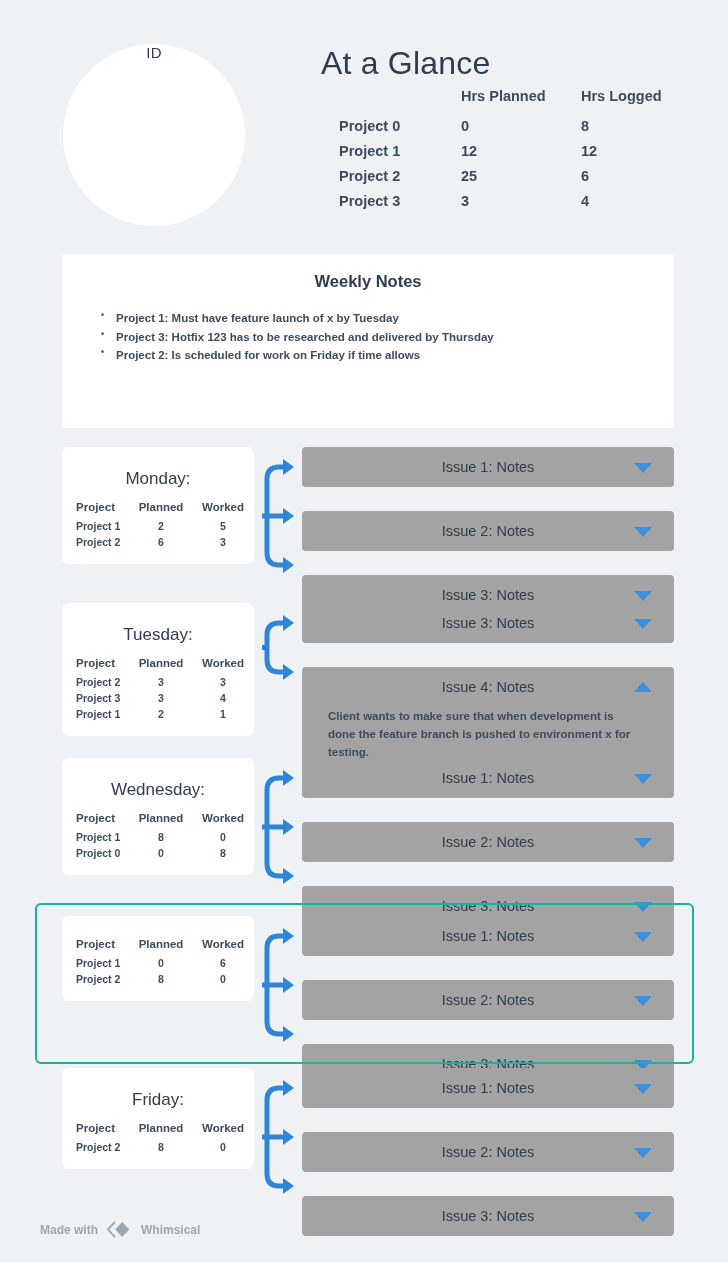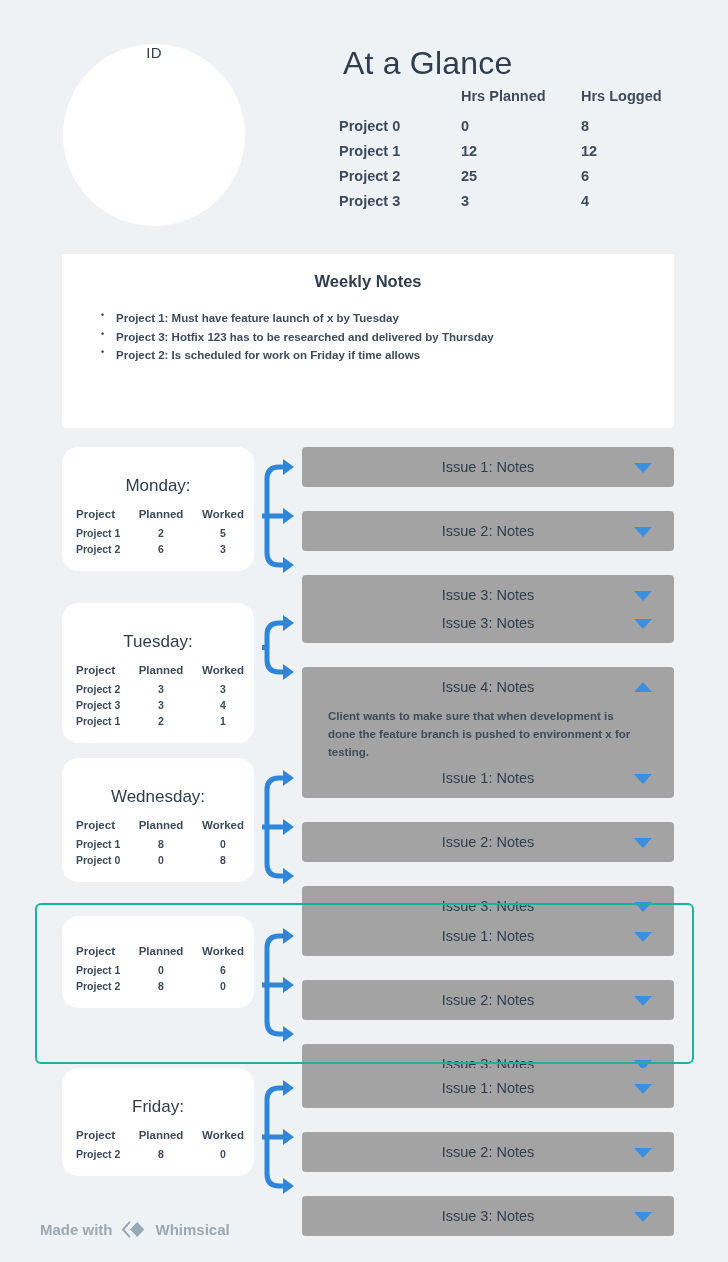--- a/index.html
+++ b/index.html
@@ -14,21 +14,21 @@
 
   
   .id-circle {
     position: absolute; left: 63px; top: 44px;
     width: 182px; height: 182px; border-radius: 50%;
     background: #ffffff;
     display: flex; align-items: flex-start; justify-content: center;
     font-size: 15px; color: #2f3d4e; letter-spacing: .3px;
   }
   .glance-title {
-    position: absolute; left: 343px; top: 45px;
+    position: absolute; left: 321px; top: 45px;
     font-size: 32px; font-weight: 400; color: #2f3d4e;
     letter-spacing: .2px;
   }
   .glance-table {
     position: absolute; left: 339px; top: 88px;
     border-collapse: collapse;
   }
   .glance-table th {
     font-size: 14.5px; font-weight: 700; color: #3d4b5c;
     text-align: left; padding: 0 0 14px 0; white-space: nowrap;
@@ -71,22 +71,22 @@
   
   .day-block { position: absolute; left: 0; width: 728px; }
   .day-block.highlight::after {
     content: ""; position: absolute; left: 35px; top: -13px;
     width: 655px; height: 157px;
     border: 2px solid #1bb1a0; border-radius: 6px;
     pointer-events: none;
   }
   .day-card {
     position: absolute; left: 62px; top: 0;
-    width: 192px; background: #ffffff; border-radius: 16px;
-    padding: 29px 0 12px 0;
+    width: 192px; background: #ffffff; border-radius: 7px;
+    padding: 22px 0 12px 0;
   }
   .day-title {
     text-align: center; font-size: 17px; font-weight: 400;
     color: #2f3d4e; margin-bottom: 12px;
   }
   .day-table { width: 100%; border-collapse: collapse; }
   .day-table th {
     font-size: 11.5px; font-weight: 700; color: #3d4b5c;
     padding-bottom: 7px; white-space: nowrap; margin-top: 38px;
   }
@@ -127,21 +127,21 @@
   .issue-body {
     padding: 1px 36px 15px 26px;
     font-size: 11.5px; font-weight: 700; color: #3d4b5c;
     line-height: 1.55; text-align: left;
   }
 
   
   .footer {
     position: absolute; left: 40px; top: 1220px;
     display: flex; align-items: center; gap: 9px;
-    font-size: 15px; font-weight: 700; color: #9aa8b4;
+    font-size: 12px; font-weight: 700; color: #9aa8b4;
   }
   .wh-logo { display: block; }
 </style>
 </head>
 <body>
 
 <div class="page">
 
   <div class="id-circle">
     <span>ID</span>

